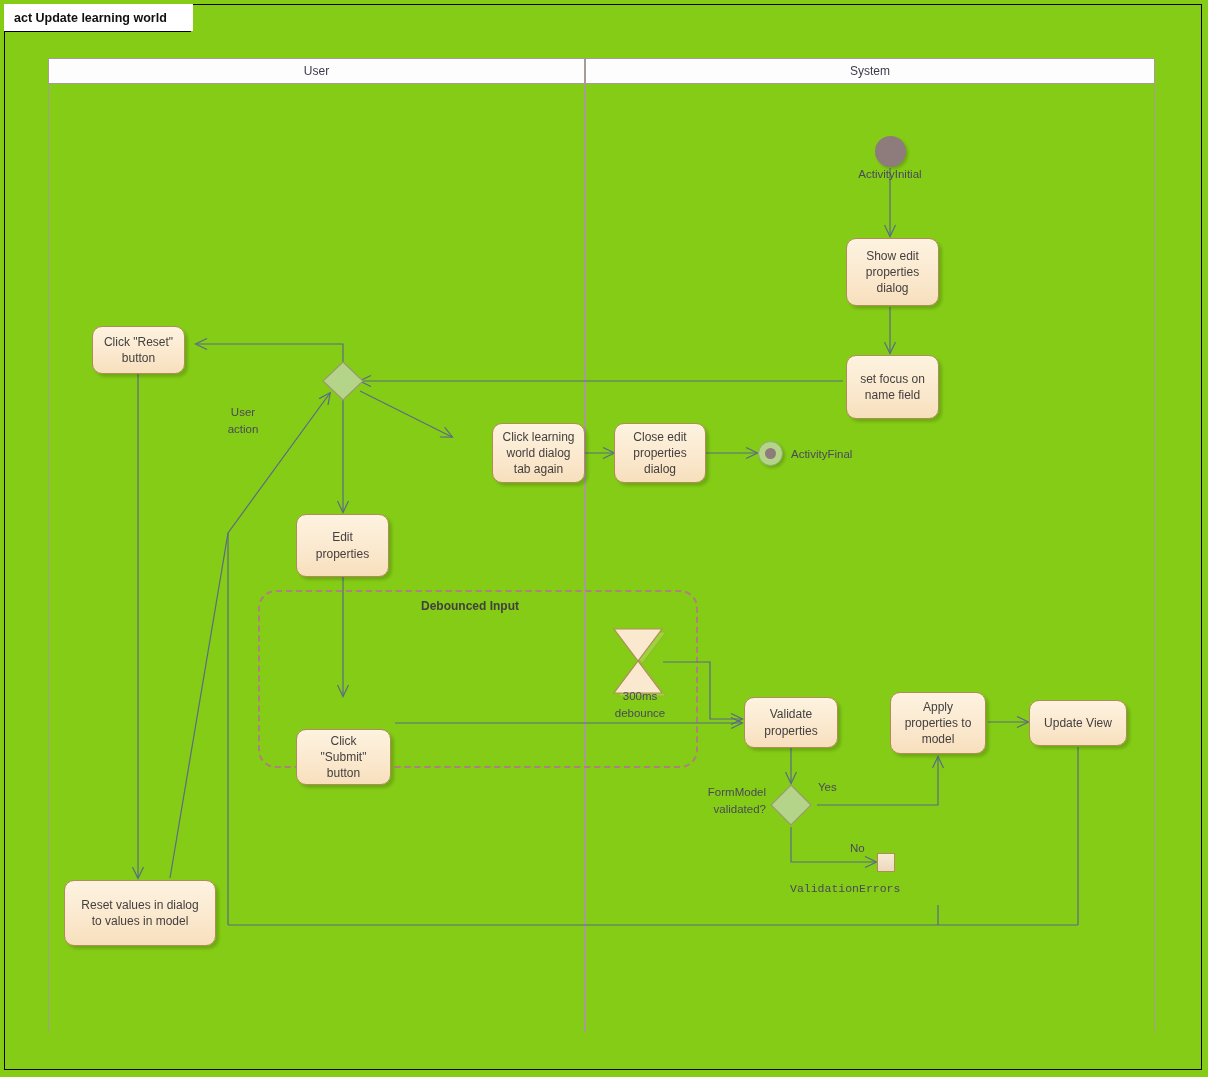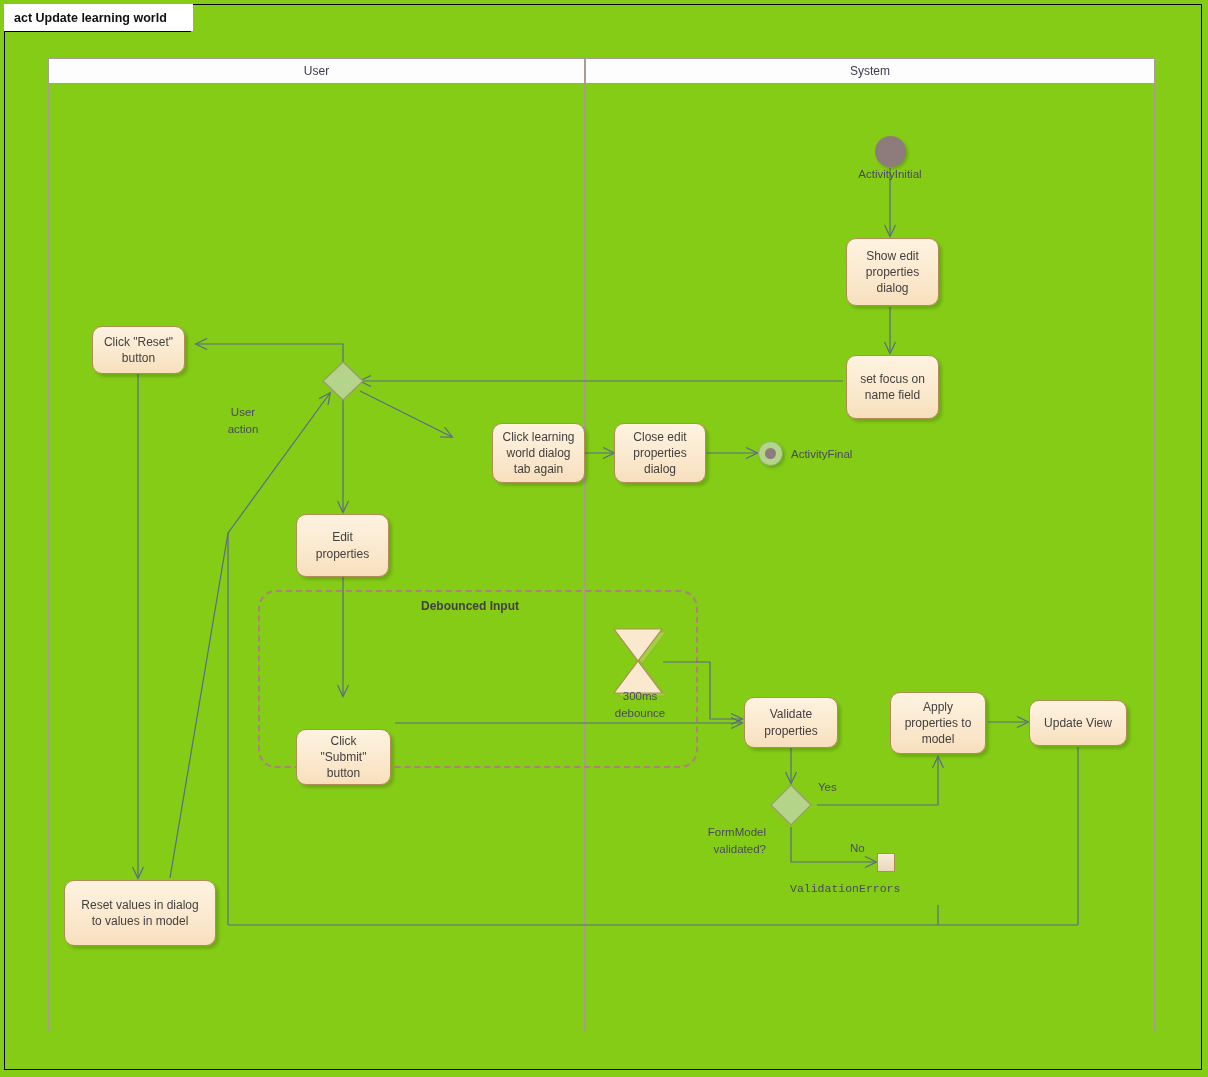--- a/index.html
+++ b/index.html
@@ -333,21 +333,21 @@
   <div class="node" style="left:744px; top:697px; width:94px; height:51px;">
     <div>
       <span>Validate</span>
       <span>properties</span>
     </div>
   </div>
 
   <svg class="diamond" style="left:768px; top:783px;" width="46" height="44">
     <path d="M23,2 L43,22 L23,42 L3,22 Z" fill="#b4d48a" stroke="#9a9a6b" stroke-width="1.2"></path>
   </svg>
-  <div class="plain-label right" style="left:686px; top:784px; width:80px;margin-top:40px;">
+  <div class="plain-label right" style="left:686px; top:784px; width:80px;">
     <span>FormModel</span><br>
     <span>validated?</span>
   </div>
 
   <div class="plain-label" style="left:818px; top:779px;">Yes</div>
   <div class="plain-label" style="left:850px; top:840px;">No</div>
   <div class="plain-label" style="left:790px; top:881px;font-family:Liberation Mono, monospace;">ValidationErrors</div>
 
   <div class="node" style="left:890px; top:692px; width:96px; height:62px;">
     <div>

